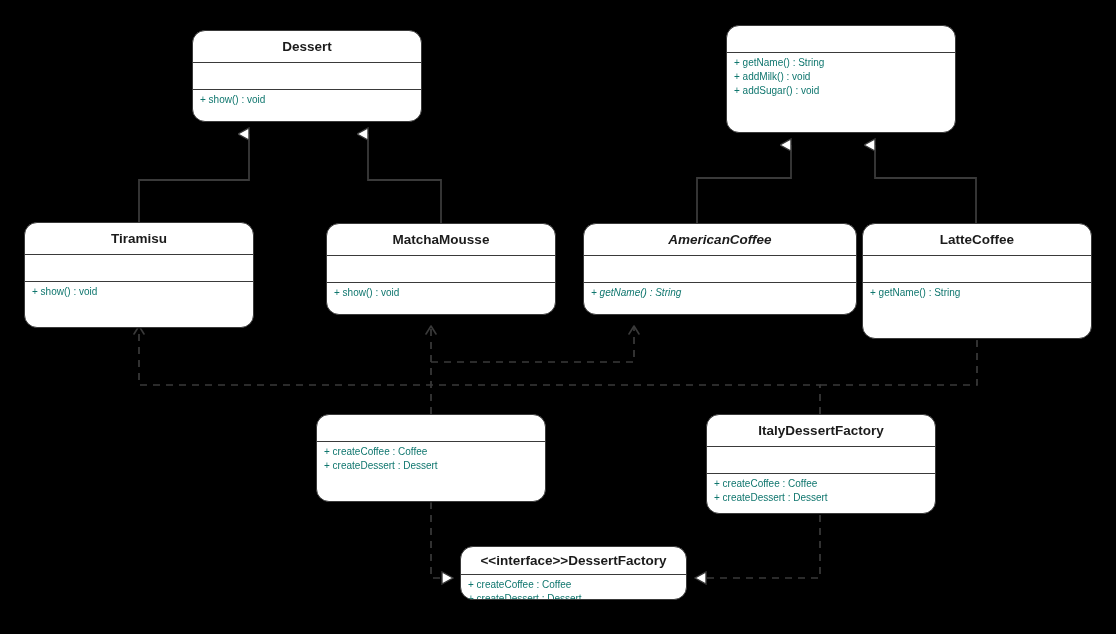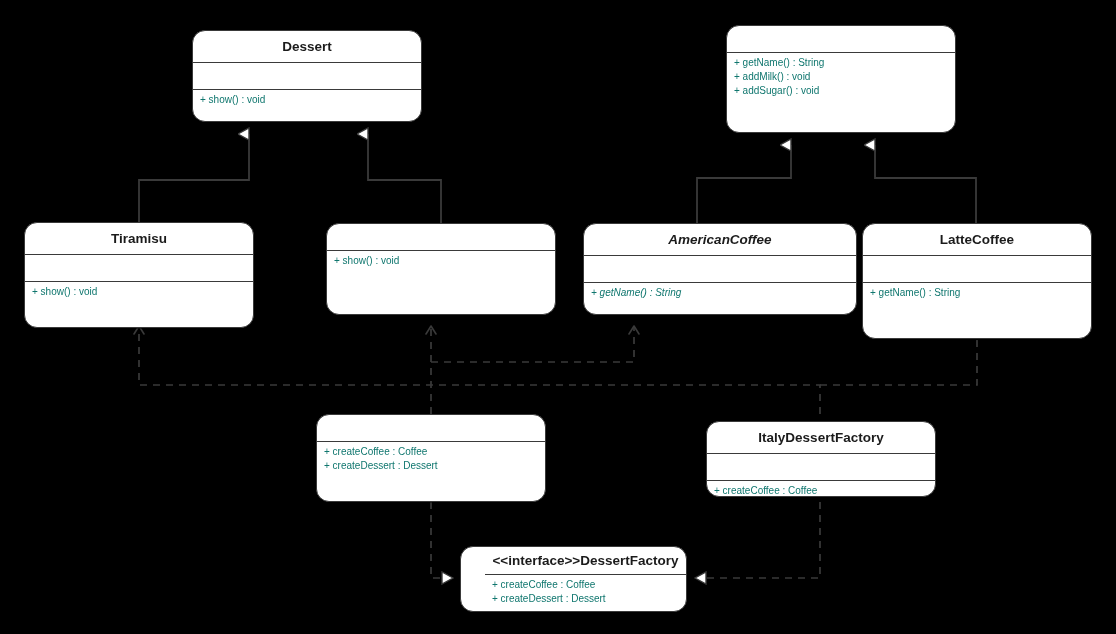--- a/index.html
+++ b/index.html
@@ -121,20 +121,21 @@
 
   <div class="uml-class" style="left:24px; top:222px; width:230px; height:106px;">
     <div class="uml-title">Tiramisu</div>
     <div class="uml-attrs"></div>
     <div class="uml-ops">
       <div class="op">+ show() : void</div>
     </div>
   </div>
 
   <div class="uml-class" style="left:326px; top:223px; width:230px; height:92px;">
+    <div class="uml-title">MatchaMousse</div>
     <div class="uml-attrs"></div>
     <div class="uml-ops">
       <div class="op">+ show() : void</div>
     </div>
   </div>
 
   <div class="uml-class" style="left:583px; top:223px; width:274px; height:92px;font-style:italic;">
     <div class="uml-title">AmericanCoffee</div>
     <div class="uml-attrs"></div>
     <div class="uml-ops">
@@ -151,30 +152,30 @@
   </div>
 
   <div class="uml-class" style="left:316px; top:414px; width:230px; height:88px;">
     <div class="uml-attrs"></div>
     <div class="uml-ops">
       <div class="op">+ createCoffee : Coffee</div>
       <div class="op">+ createDessert : Dessert</div>
     </div>
   </div>
 
-  <div class="uml-class" style="left:706px; top:414px; width:230px; height:76px;margin-top:7px;">
+  <div class="uml-class" style="left:706px; top:414px; width:230px; height:100px;">
     <div class="uml-title">ItalyDessertFactory</div>
     <div class="uml-attrs"></div>
     <div class="uml-ops">
       <div class="op">+ createCoffee : Coffee</div>
       <div class="op">+ createDessert : Dessert</div>
     </div>
   </div>
 
-  <div class="uml-class" style="left:460px; top:546px; width:227px; height:66px;padding-left:24px;">
+  <div class="uml-class" style="left:460px; top:546px; width:227px; height:54px;">
     <div class="uml-title" style="padding:7px 4px 6px 4px;">
       <span class="iface-stereo">&lt;&lt;interface&gt;&gt;</span><span>DessertFactory</span>
     </div>
     <div class="uml-ops">
       <div class="op">+ createCoffee : Coffee</div>
       <div class="op">+ createDessert : Dessert</div>
     </div>
   </div>
 
 </div>

